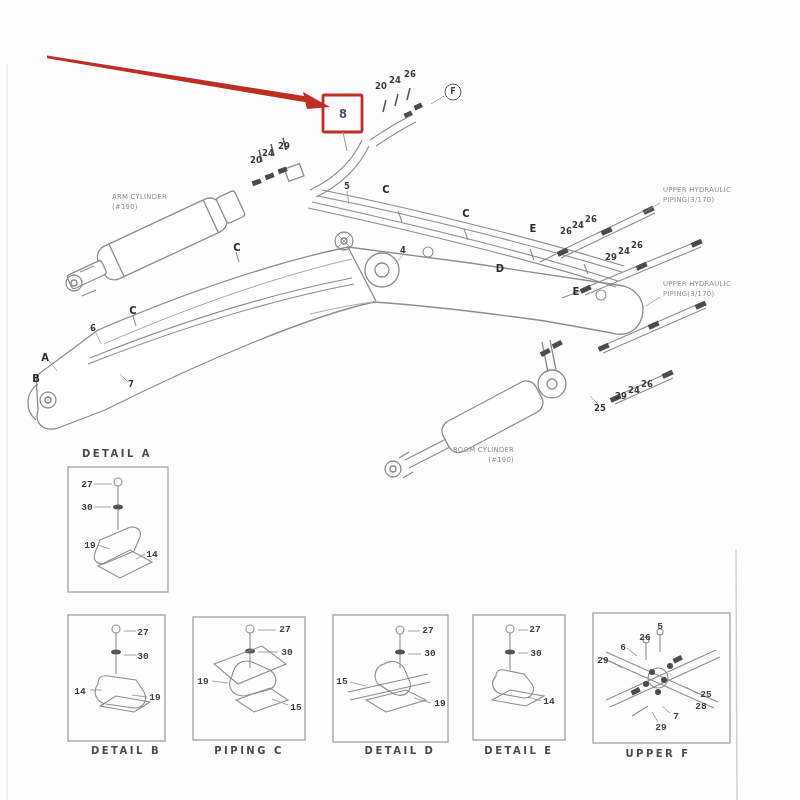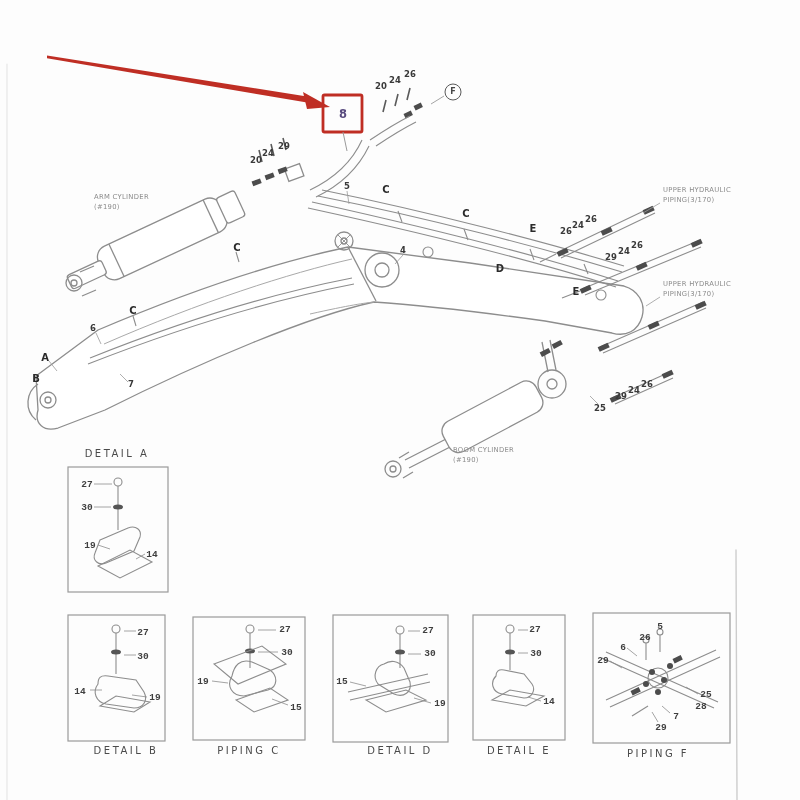--- a/index.html
+++ b/index.html
@@ -8,21 +8,21 @@
     font-family:"DejaVu Sans",sans-serif;overflow:hidden;
     filter:blur(0.35px);
   }
   #art{position:absolute;left:0;top:0;}
   .co{position:absolute;transform:translate(-50%,-50%);font-size:8.5px;font-weight:700;
       color:#3a3a3a;white-space:nowrap;z-index:5;}
   .co.letter{font-size:10px;color:#2b2b2b;}
   .co.dco{font-size:9.5px;color:#3f3f3f;font-family:Liberation Mono, monospace;}
   .co.circled{width:15px;height:15px;border:1.3px solid #5a5a5a;border-radius:50%;
       font-size:8px;line-height:14px;text-align:center;color:#474747;background:#fdfdfd;}
-  .caption{position:absolute;transform:translate(-50%,-50%);font-size:10px;font-weight:400;
+  .caption{position:absolute;transform:translate(-50%,-50%);font-size:10px;font-weight:700;
       color:#4a4a4a;letter-spacing:2.5px;white-space:nowrap;z-index:5;}
   .note{position:absolute;font-size:6.8px;line-height:1.4;color:#8b8b8b;
       letter-spacing:.3px;z-index:4;}
   .note span{display:block;}
   #part8{position:absolute;left:343px;top:114px;transform:translate(-50%,-50%);
       font-size:11.5px;font-weight:700;color:#584a7e;z-index:6;}
 </style>
 </head>
 <body>
 
@@ -249,33 +249,33 @@
     <line x1="610" y1="661" x2="622" y2="668" stroke-width="0.8"></line>
     <line x1="698" y1="694" x2="686" y2="687" stroke-width="0.8"></line>
     <line x1="670" y1="713" x2="662" y2="706" stroke-width="0.8"></line>
     <line x1="658" y1="722" x2="652" y2="712" stroke-width="0.8"></line>
     <line x1="627" y1="648" x2="637" y2="656" stroke-width="0.8"></line>
   </g>
 </svg>
 
 <span id="part8">8</span>
 
-<div class="note" style="left:94px;top:193px;">
+<div class="note" style="left:112px;top:193px;">
   <span>ARM CYLINDER</span>
   <span>(#190)</span>
 </div>
 <div class="note" style="left:663px;top:186px;">
   <span>UPPER HYDRAULIC</span>
   <span>PIPING(3/170)</span>
 </div>
 <div class="note" style="left:663px;top:280px;">
   <span>UPPER HYDRAULIC</span>
   <span>PIPING(3/170)</span>
 </div>
-<div class="note" style="left:453px;top:446px;">
+<div class="note" style="left:453px;top:446px;text-align:right;">
   <span>BOOM CYLINDER</span>
   <span>(#190)</span>
 </div>
 
 <div id="overlay">
       <span class="co" style="left: 381px; top: 86px;">20</span>
       <span class="co" style="left: 395px; top: 80px;">24</span>
       <span class="co" style="left: 410px; top: 74px;">26</span>
       <span class="co letter circled" style="left: 453px; top: 92px;">F</span>
       <span class="co" style="left: 256px; top: 160px;">20</span>
@@ -321,21 +321,21 @@
       <span class="co dco" style="left: 296px; top: 707px;">15</span>
       <span class="caption" style="left: 390px; top: 750px; padding-left: 20px;">DETAIL  D</span>
       <span class="co dco" style="left: 428px; top: 630px;">27</span>
       <span class="co dco" style="left: 430px; top: 653px;">30</span>
       <span class="co dco" style="left: 342px; top: 681px;">15</span>
       <span class="co dco" style="left: 440px; top: 703px;">19</span>
       <span class="caption" style="left: 519px; top: 750px;">DETAIL  E</span>
       <span class="co dco" style="left: 535px; top: 629px;">27</span>
       <span class="co dco" style="left: 536px; top: 653px;">30</span>
       <span class="co dco" style="left: 549px; top: 701px;">14</span>
-      <span class="caption" style="left: 658px; top: 753px;">PIPING  F</span>
+      <span class="caption" style="left: 658px; top: 753px;">UPPER  F</span>
       <span class="co dco" style="left: 660px; top: 626px;">5</span>
       <span class="co dco" style="left: 645px; top: 637px;">26</span>
       <span class="co dco" style="left: 623px; top: 647px;">6</span>
       <span class="co dco" style="left: 603px; top: 660px;">29</span>
       <span class="co dco" style="left: 706px; top: 694px;">25</span>
       <span class="co dco" style="left: 701px; top: 706px;">28</span>
       <span class="co dco" style="left: 676px; top: 716px;">7</span>
       <span class="co dco" style="left: 661px; top: 727px;">29</span>
     </div>
 

